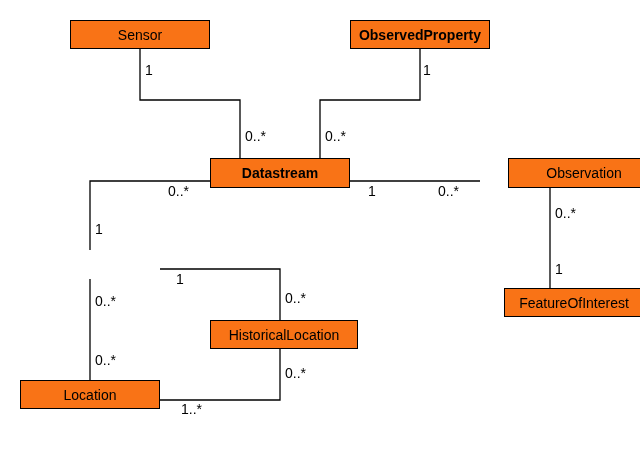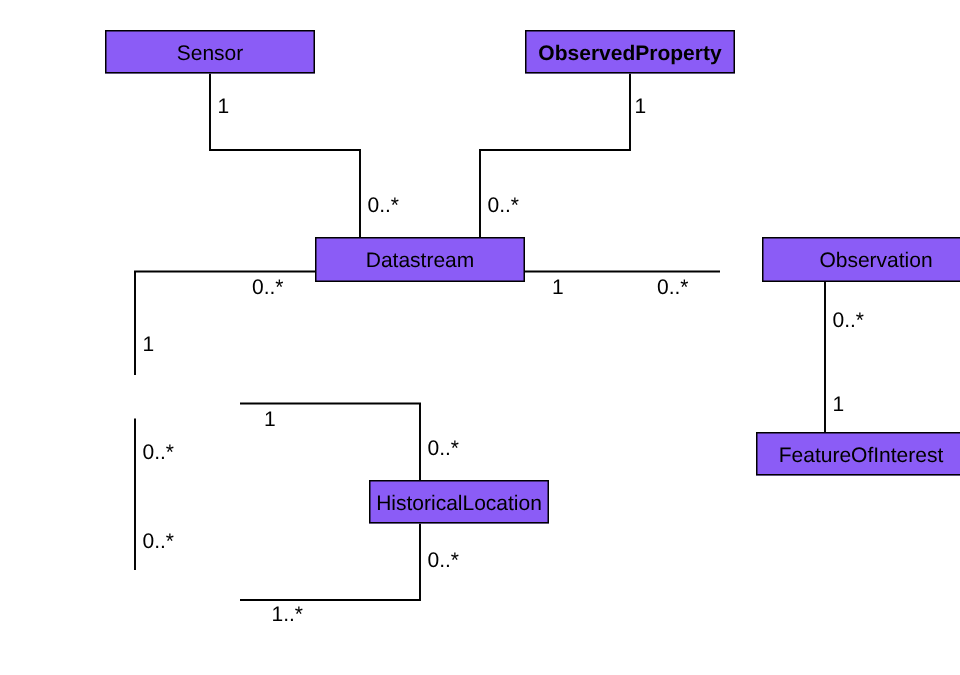--- a/index.html
+++ b/index.html
@@ -25,21 +25,21 @@
   }
   #connector-layer polyline {
     fill: none;
     stroke: #000000;
     stroke-width: 1.3;
   }
   .entity {
     position: absolute;
     box-sizing: border-box;
     border: 1.3px solid #000000;
-    background: #8b5cf6;
+    background: #f97316;
     display: flex;
     align-items: center;
     justify-content: center;
     font-size: 14px;
     color: #000000;
     white-space: nowrap;
   }
   .mult {
     position: absolute;
     font-size: 14px;
@@ -73,17 +73,18 @@
     <span class="mult" style="left: 176px; top: 272px;">1</span>
     <span class="mult" style="left: 285px; top: 291px;">0..*</span>
     <span class="mult" style="left: 95px; top: 294px;">0..*</span>
     <span class="mult" style="left: 95px; top: 353px;">0..*</span>
     <span class="mult" style="left: 181px; top: 402px;">1..*</span>
     <span class="mult" style="left: 285px; top: 366px;">0..*</span>
     <span class="mult" style="left: 555px; top: 206px;">0..*</span>
     <span class="mult" style="left: 555px; top: 262px;">1</span>
     <div class="entity" style="left: 70px; top: 20px; width: 140px; height: 29px;">Sensor</div>
     <div class="entity" style="left: 350px; top: 20px; width: 140px; height: 29px; font-weight: bold;">ObservedProperty</div>
-    <div class="entity" style="left: 210px; top: 158px; width: 140px; height: 30px;">Datastream</div>
+    <div class="entity" style="left: 210px; top: 158px; width: 140px; height: 30px; font-weight: bold;">Datastream</div>
     <div class="entity" style="left: 480px; top: 158px; width: 152px; height: 30px; margin-left: 28px;">Observation</div>
-    <div class="entity" style="left: 210px; top: 320px; width: 120px; height: 29px; margin-left: 36px;">HistoricalLocation</div>
+    <div class="entity" style="left: 210px; top: 320px; width: 148px; height: 29px;">HistoricalLocation</div>
     <div class="entity" style="left: 480px; top: 288px; width: 140px; height: 29px; margin-left: 24px;">FeatureOfInterest</div>
+    <div class="entity" style="left: 20px; top: 380px; width: 140px; height: 29px;">Location</div>
   </div>
 
 </body></html>

